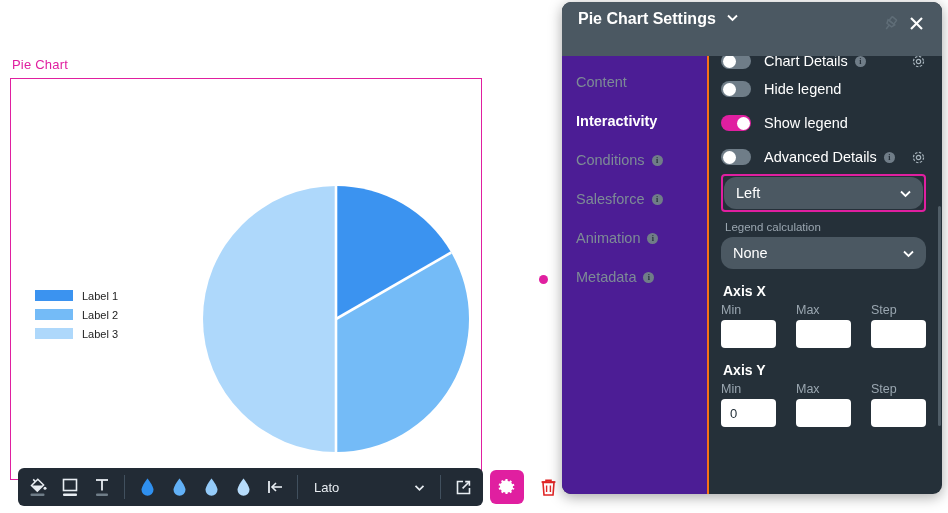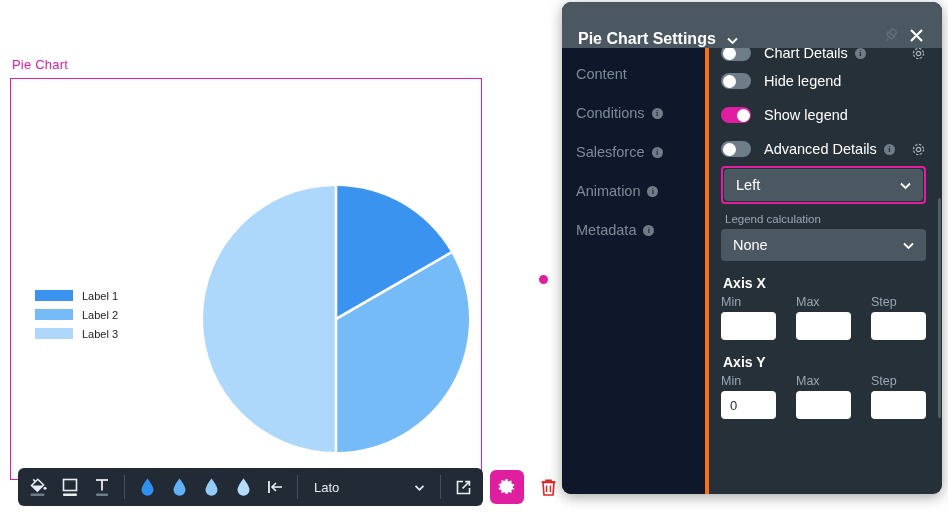--- a/index.html
+++ b/index.html
@@ -69,32 +69,32 @@
 
   
   #settings-panel {
     position: absolute; left: 562px; top: 2px;
     width: 380px; height: 492px;
     background: #253039; border-radius: 9px;
     box-shadow: 0 3px 14px rgba(0,0,0,.35);
     overflow: hidden;
   }
   #panel-header {
-    height: 46px; background: #4b5862;
-    display: flex; align-items: flex-end; padding: 16px 13px 0 16px;
+    height: 54px; background: #4b5862;
+    display: flex; align-items: flex-start; padding: 8px 13px 0 16px;
   }
   #panel-title { color: #ffffff; font-size: 16px; font-weight: bold; }
   #panel-title-caret { margin-left: 9px; display: flex; align-items: center; }
   #panel-header-spacer { flex: 1; }
   .hdr-icon { width: 26px; height: 26px; display: flex; align-items: center; justify-content: center; }
 
   #panel-body { display: flex; height: 446px; }
   #panel-nav {
-    width: 147px; padding-top: 14px; background: #0f172a;
-    border-right: 4px solid #f97316;
+    width: 147px; padding-top: 14px; background: #4c1d95;
+    border-right: 2px solid #f97316;
   }
   .nav-item {
     display: flex; align-items: center;
     height: 24px; margin: 0 0 15px 14px;
     font-size: 14.5px; color: #7d8b96;
   }
   .nav-item.active { color: #ffffff; font-weight: bold; }
   .info-dot {
     display: inline-flex; align-items: center; justify-content: center;
     width: 11px; height: 11px; border-radius: 50%;
@@ -114,21 +114,21 @@
     position: absolute; top: 1.5px; left: 1.5px;
     width: 13px; height: 13px; border-radius: 50%; background: #fff;
   }
   .toggle.on { background: #e01fa0; }
   .toggle.on .knob { left: auto; right: 1.5px; }
   .toggle-label { margin-left: 13px; color: #fff; font-size: 14.5px; }
   .row-spacer { flex: 1; }
 
   .field-label { color: #9aa6b0; font-size: 11.5px; margin: 9px 0 4px 4px; }
   .select-box {
-    height: 32px; border-radius: 4px; background: #4b5862;
+    height: 32px; border-radius: 12px; background: #4b5862;
     display: flex; align-items: center; justify-content: space-between;
     padding: 0 10px 0 12px; color: #fff; font-size: 14.5px;
   }
   .select-wrap.highlight {
     border: 2.5px solid #e01fa0; border-radius: 4px; padding: 1px;
   }
   .axis-title { color: #ffffff; font-size: 14px; font-weight: bold; margin: 14px 0 4px 2px; }
   .axis-grid { display: flex; gap: 20px; }
   .axis-col { flex: 1; }
   .axis-col-label { color: #9aa6b0; font-size: 12.5px; margin-bottom: 3px; }
@@ -316,20 +316,23 @@
         </svg>
       </span>
     </div>
 
     <div id="panel-body">
 
       <div id="panel-nav">
         <div class="nav-item">
           <span>Content</span>
         </div>
+        <div class="nav-item active">
+          <span>Interactivity</span>
+        </div>
         <div class="nav-item">
           <span>Conditions</span>
           <span class="info-dot">i</span>
         </div>
         <div class="nav-item">
           <span>Salesforce</span>
           <span class="info-dot">i</span>
         </div>
         <div class="nav-item">
           <span>Animation</span>

